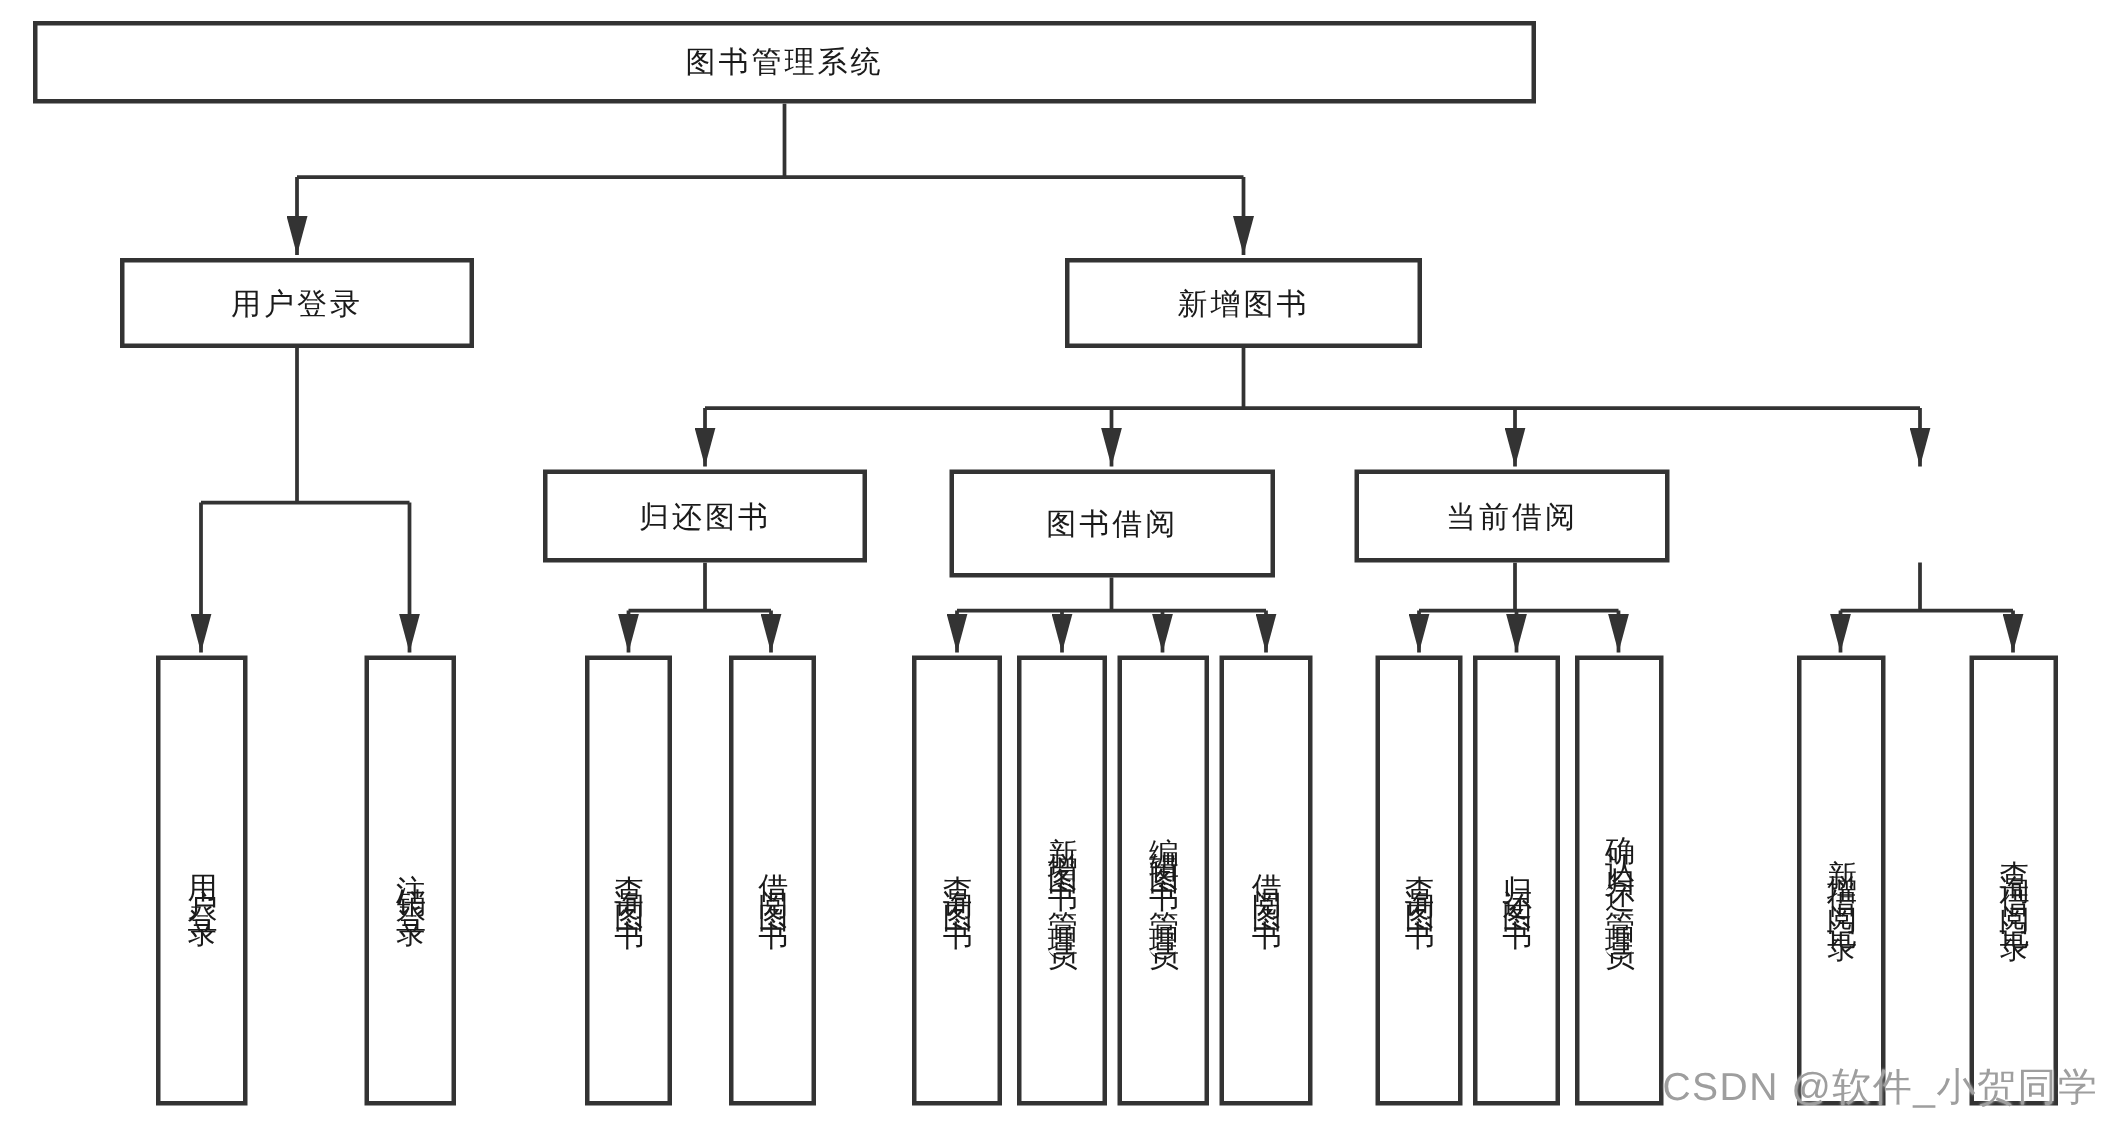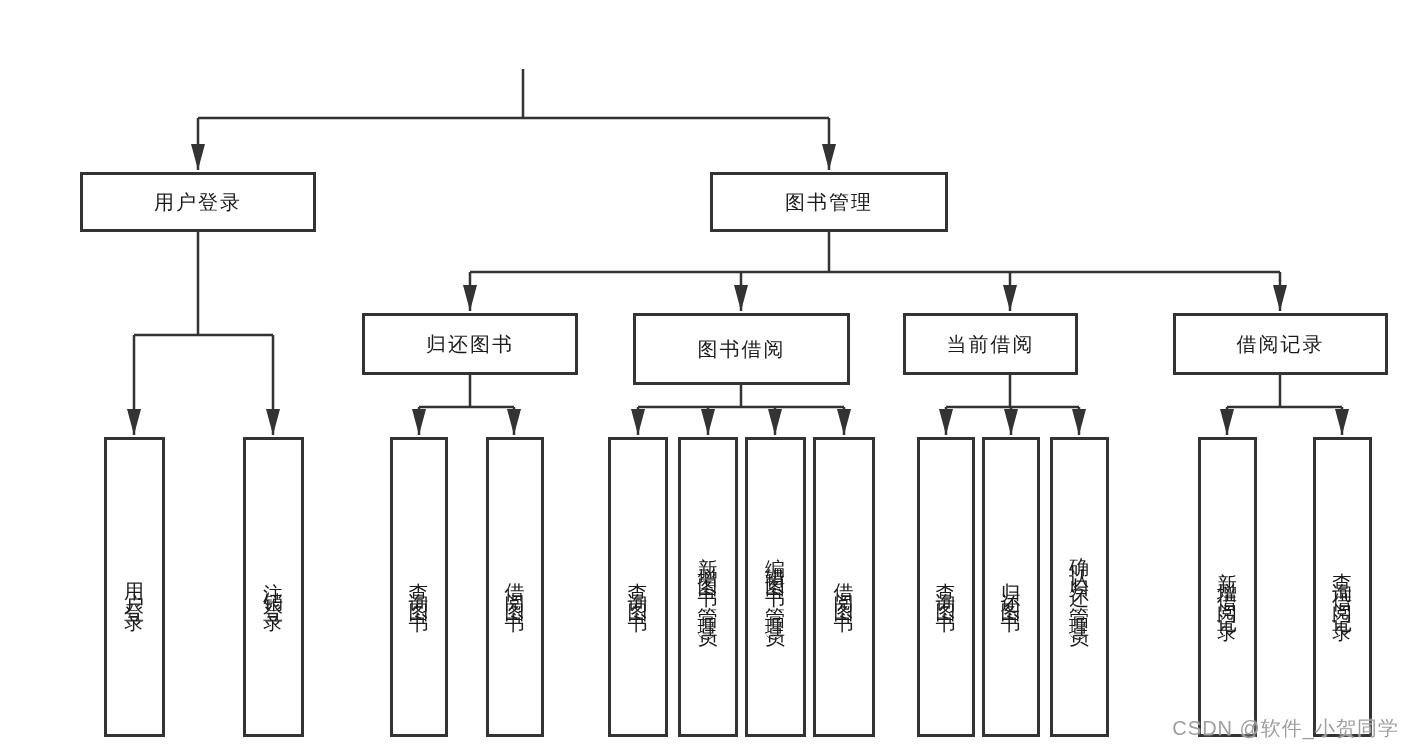--- a/index.html
+++ b/index.html
@@ -38,21 +38,21 @@
     color:var(--text);
     font-size:20px;
     letter-spacing:10px;
     line-height:1;
   }
   .watermark{
     position:absolute;
     right:6px;bottom:5px;
     z-index:3;
     color:var(--watermark);
-    font-size:20px;
+    font-size:26px;
     letter-spacing:1px;
     text-shadow:0 0 2px #ffffff;
   }
 </style>
 </head>
 <body>
 
 <div id="canvas">
 
   <svg id="connectors" width="1405" height="747" viewBox="0 0 1405 747">
@@ -96,39 +96,39 @@
     <line x1="946" y1="407" x2="946" y2="435" marker-end="url(#arrow)"></line>
     <line x1="1011" y1="407" x2="1011" y2="435" marker-end="url(#arrow)"></line>
     <line x1="1079" y1="407" x2="1079" y2="435" marker-end="url(#arrow)"></line>
 
     <line x1="1280" y1="375" x2="1280" y2="407"></line>
     <line x1="1227" y1="407" x2="1342" y2="407"></line>
     <line x1="1227" y1="407" x2="1227" y2="435" marker-end="url(#arrow)"></line>
     <line x1="1342" y1="407" x2="1342" y2="435" marker-end="url(#arrow)"></line>
   </svg>
 
+  <div class="node" style="left:22px;top:14px;width:1002px;height:55px">
+    <span class="label">图书管理系统</span>
+  </div>
 
   <div class="node" style="left:80px;top:172px;width:236px;height:60px">
     <span class="label">用户登录</span>
   </div>
   <div class="node" style="left:710px;top:172px;width:238px;height:60px">
-    <span class="label">图书管理</span>
+    <span class="label">新增图书</span>
   </div>
 
   <div class="node" style="left:362px;top:313px;width:216px;height:62px">
     <span class="label">归还图书</span>
   </div>
   <div class="node" style="left:633px;top:313px;width:217px;height:72px">
     <span class="label">图书借阅</span>
   </div>
-  <div class="node" style="left:903px;top:313px;width:175px;height:62px">
+  <div class="node" style="left:903px;top:313px;width:210px;height:62px">
     <span class="label">当前借阅</span>
-  </div>
-  <div class="node" style="left:1173px;top:313px;width:215px;height:62px">
-    <span class="label">借阅记录</span>
   </div>
 
   <div class="node" style="left:104px;top:437px;width:61px;height:300px">
     <span class="vtext">用户登录</span>
   </div>
   <div class="node" style="left:243px;top:437px;width:61px;height:300px">
     <span class="vtext">注销登录</span>
   </div>
 
   <div class="node" style="left:390px;top:437px;width:58px;height:300px">

